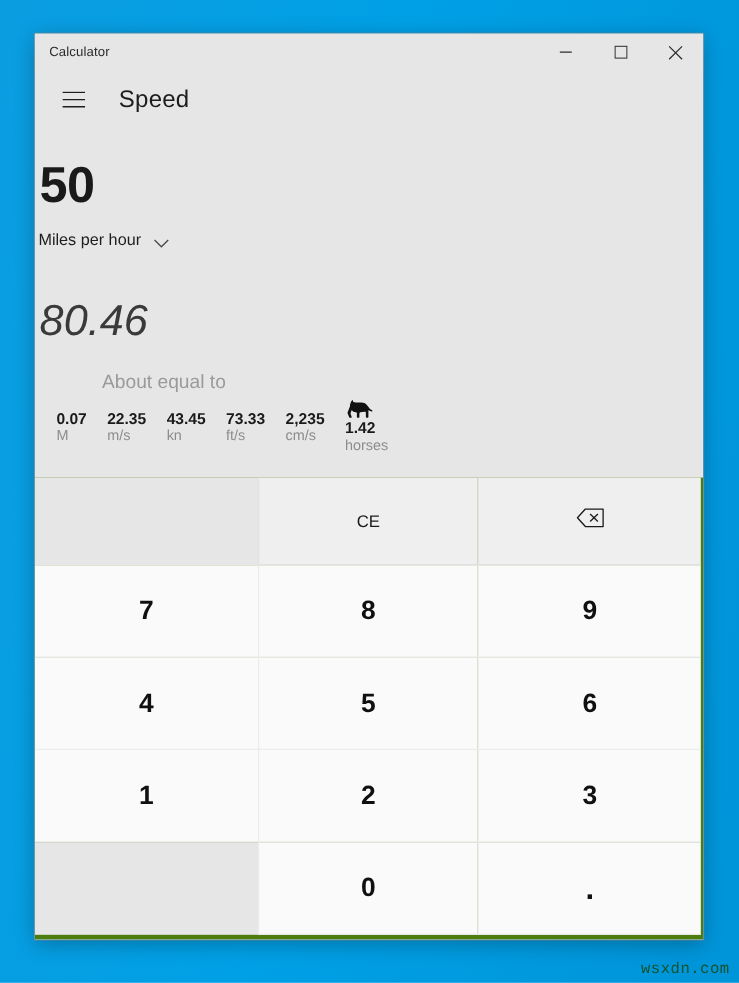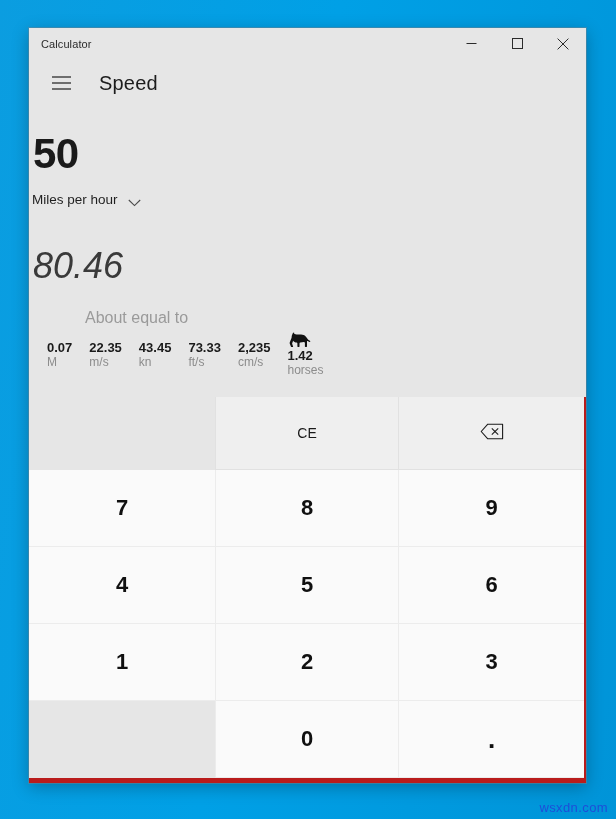--- a/index.html
+++ b/index.html
@@ -11,23 +11,23 @@
     background: linear-gradient(100deg, #0b9de0 0%, #00a0e6 45%, #0094d8 100%);
     font-family: "Liberation Sans", sans-serif;
     position: relative;
   }
 
   
   #watermark {
     position: absolute;
     right: 8px; bottom: 4px;
     font-size: 13px;
-    color: #1d4ed8;
+    color: #14532d;
     letter-spacing: 0.4px;
-    font-family: Liberation Sans, sans-serif;
+    font-family: Liberation Mono, monospace;
   }
 
   
   #calc-window {
     position: absolute;
     left: 29px; top: 28px;
     width: 557px; height: 755px;
     background: #e6e6e6;
     box-shadow: 0 0 0 1px rgba(120,130,140,0.45), 0 4px 16px rgba(0,0,0,0.28);
     display: flex;
@@ -167,21 +167,21 @@
     display: flex;
   }
 
   
   #keypad {
     margin-top: 20px;
     flex: 1 1 auto;
     display: grid;
     grid-template-columns: 186px 183px 186px;
     grid-template-rows: 73px 77px 77px 77px 77px;
-    background: #b91c1c;
+    background: #4d7c0f;
   }
   .key {
     display: flex;
     align-items: center;
     justify-content: center;
     cursor: default;
     user-select: none;
   }
   .key.blank { background: #e6e6e6; }
   .key.fn {

